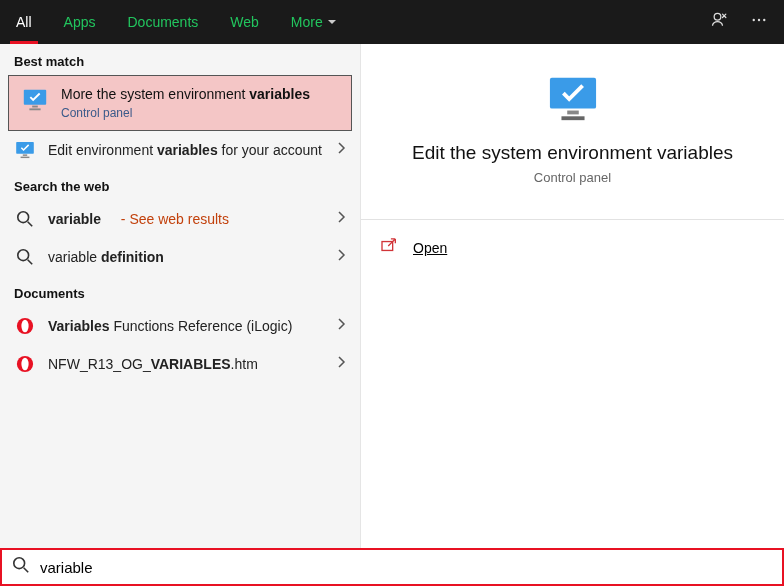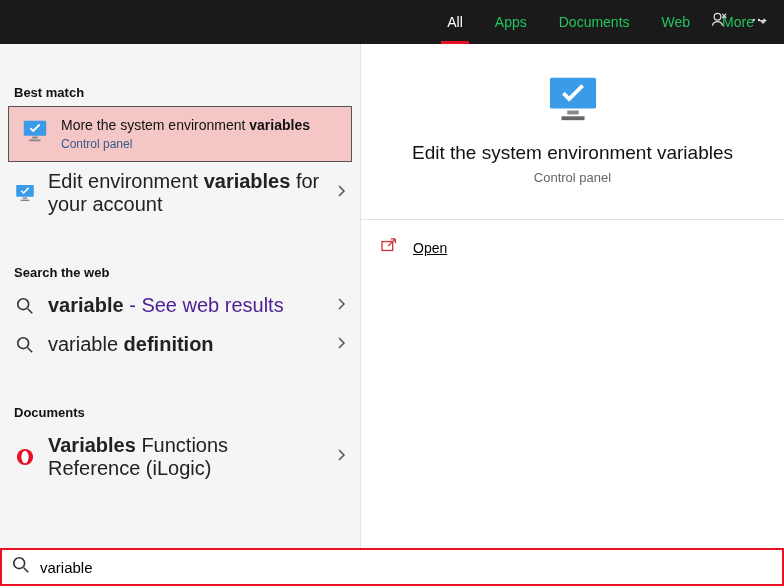--- a/index.html
+++ b/index.html
@@ -1,41 +1,41 @@
 <!DOCTYPE html>
 <html><head>
 <meta charset="utf-8">
 <style>
   * { box-sizing: border-box; margin: 0; padding: 0; font-family: "Segoe UI", Tahoma, sans-serif; }
   body { width: 784px; height: 586px; overflow: hidden; background: #fff; }
 
-  .topbar { height: 44px; background: #1a1a1a; display: flex; align-items: center; color: #fff; position: relative; justify-content: flex-end; }
+  .topbar { height: 44px; background: #1a1a1a; display: flex; align-items: center; color: #fff; position: relative; }
   .tabs { display: flex; height: 100%; }
   .tab { padding: 0 16px; display: flex; align-items: center; font-size: 14px; cursor: pointer; color: #22c55e; position: relative; }
   .tab.active { color: #fff; }
   .tab.active::after { content: ""; position: absolute; left: 10px; right: 10px; bottom: 0; height: 3px; background: #e81123; }
   .topbar-right { position: absolute; right: 8px; top: 0; height: 100%; display: flex; align-items: center; gap: 20px; padding-right: 8px; }
   .top-icon { color: #ddd; cursor: pointer; }
   .more-chevron { margin-left: 4px; display: inline-flex; align-items: center;}
 
   .body { display: flex; height: calc(586px - 44px - 38px); }
   .left { width: 360px; background: #f5f5f5; overflow: hidden; }
   .right { flex: 1; background: #fff; border-left:1px solid #e5e5e5; }
 
-  .section-header { font-size: 13px; font-weight: 600; padding: 10px 14px 6px; color: #111; margin-top: 31px; }
+  .section-header { font-size: 13px; font-weight: 600; padding: 10px 14px 6px; color: #111; }
   .best-match { margin: 0 8px; border: 1px solid #555; background: #f4c6c6; padding: 10px 12px; display: flex; gap: 12px; align-items: flex-start; cursor: pointer; }
   .bm-icon { width: 28px; height: 28px; display:flex; align-items:center; justify-content:center; }
   .bm-text .title { font-size: 14px; color: #111; }
   .bm-text .title b { font-weight: 600; }
   .bm-text .sub { font-size: 12px; color: #3a5a8a; margin-top: 4px; }
 
   .row { display: flex; align-items: center; padding: 8px 14px; gap: 12px; cursor: pointer; }
   .row-icon { width: 22px; height: 22px; display:flex; align-items:center; justify-content:center; }
-  .row-text { flex: 1; font-size: 20px; color: #222; }
-  .row-text .faded { color: #4c1d95; font-weight: 400; }
+  .row-text { flex: 1; font-size: 14px; color: #222; }
+  .row-text .faded { color: #c2410c; font-weight: 400; padding-left: 16px; }
   .row-text b { font-weight: 600; }
   .chev { color: #555; }
 
   .right-inner { padding-top: 30px; }
   .right-hero { text-align: center; padding: 0 30px 20px; }
   .right-hero svg { margin-bottom: 14px; }
   .right-title { font-size: 19px; color: #111; margin-bottom: 6px; }
   .right-sub { font-size: 13px; color: #666; }
   .right-divider { height: 1px; background: #e2e2e2; margin: 14px 0 0; }
   .right-actions { padding: 14px 20px; text-decoration: underline; }
@@ -174,20 +174,34 @@
           </svg>
       </div>
       <div class="row-text">
         <b>Variables</b><span> Functions Reference (iLogic)</span>
       </div>
       <span class="chev"><svg width="10" height="14" viewBox="0 0 10 14">
             <path d="M3 2l5 5-5 5" stroke="#555" stroke-width="1.5" fill="none"></path>
           </svg></span>
     </div>
 
+    <div class="row">
+      <div class="row-icon">
+        <svg width="18" height="18" viewBox="0 0 20 20">
+            <ellipse cx="10" cy="10" rx="9" ry="9" fill="#e81123"></ellipse>
+            <ellipse cx="10" cy="10" rx="4" ry="7" fill="#fff"></ellipse>
+          </svg>
+      </div>
+      <div class="row-text">
+        <span>NFW_R13_OG_</span><b>VARIABLES</b><span>.htm</span>
+      </div>
+      <span class="chev"><svg width="10" height="14" viewBox="0 0 10 14">
+            <path d="M3 2l5 5-5 5" stroke="#555" stroke-width="1.5" fill="none"></path>
+          </svg></span>
+    </div>
   </div>
 
   <div class="right">
     <div class="right-inner">
       <div class="right-hero">
         <span>
           <svg width="58" height="50" viewBox="0 0 30 26">
               <rect x="3" y="2" width="24" height="16" rx="1" fill="#3a9be8"></rect>
               <path d="M10 10l3 3 7-7" stroke="#fff" stroke-width="2" fill="none"></path>
               <rect x="12" y="19" width="6" height="2" fill="#888"></rect>

